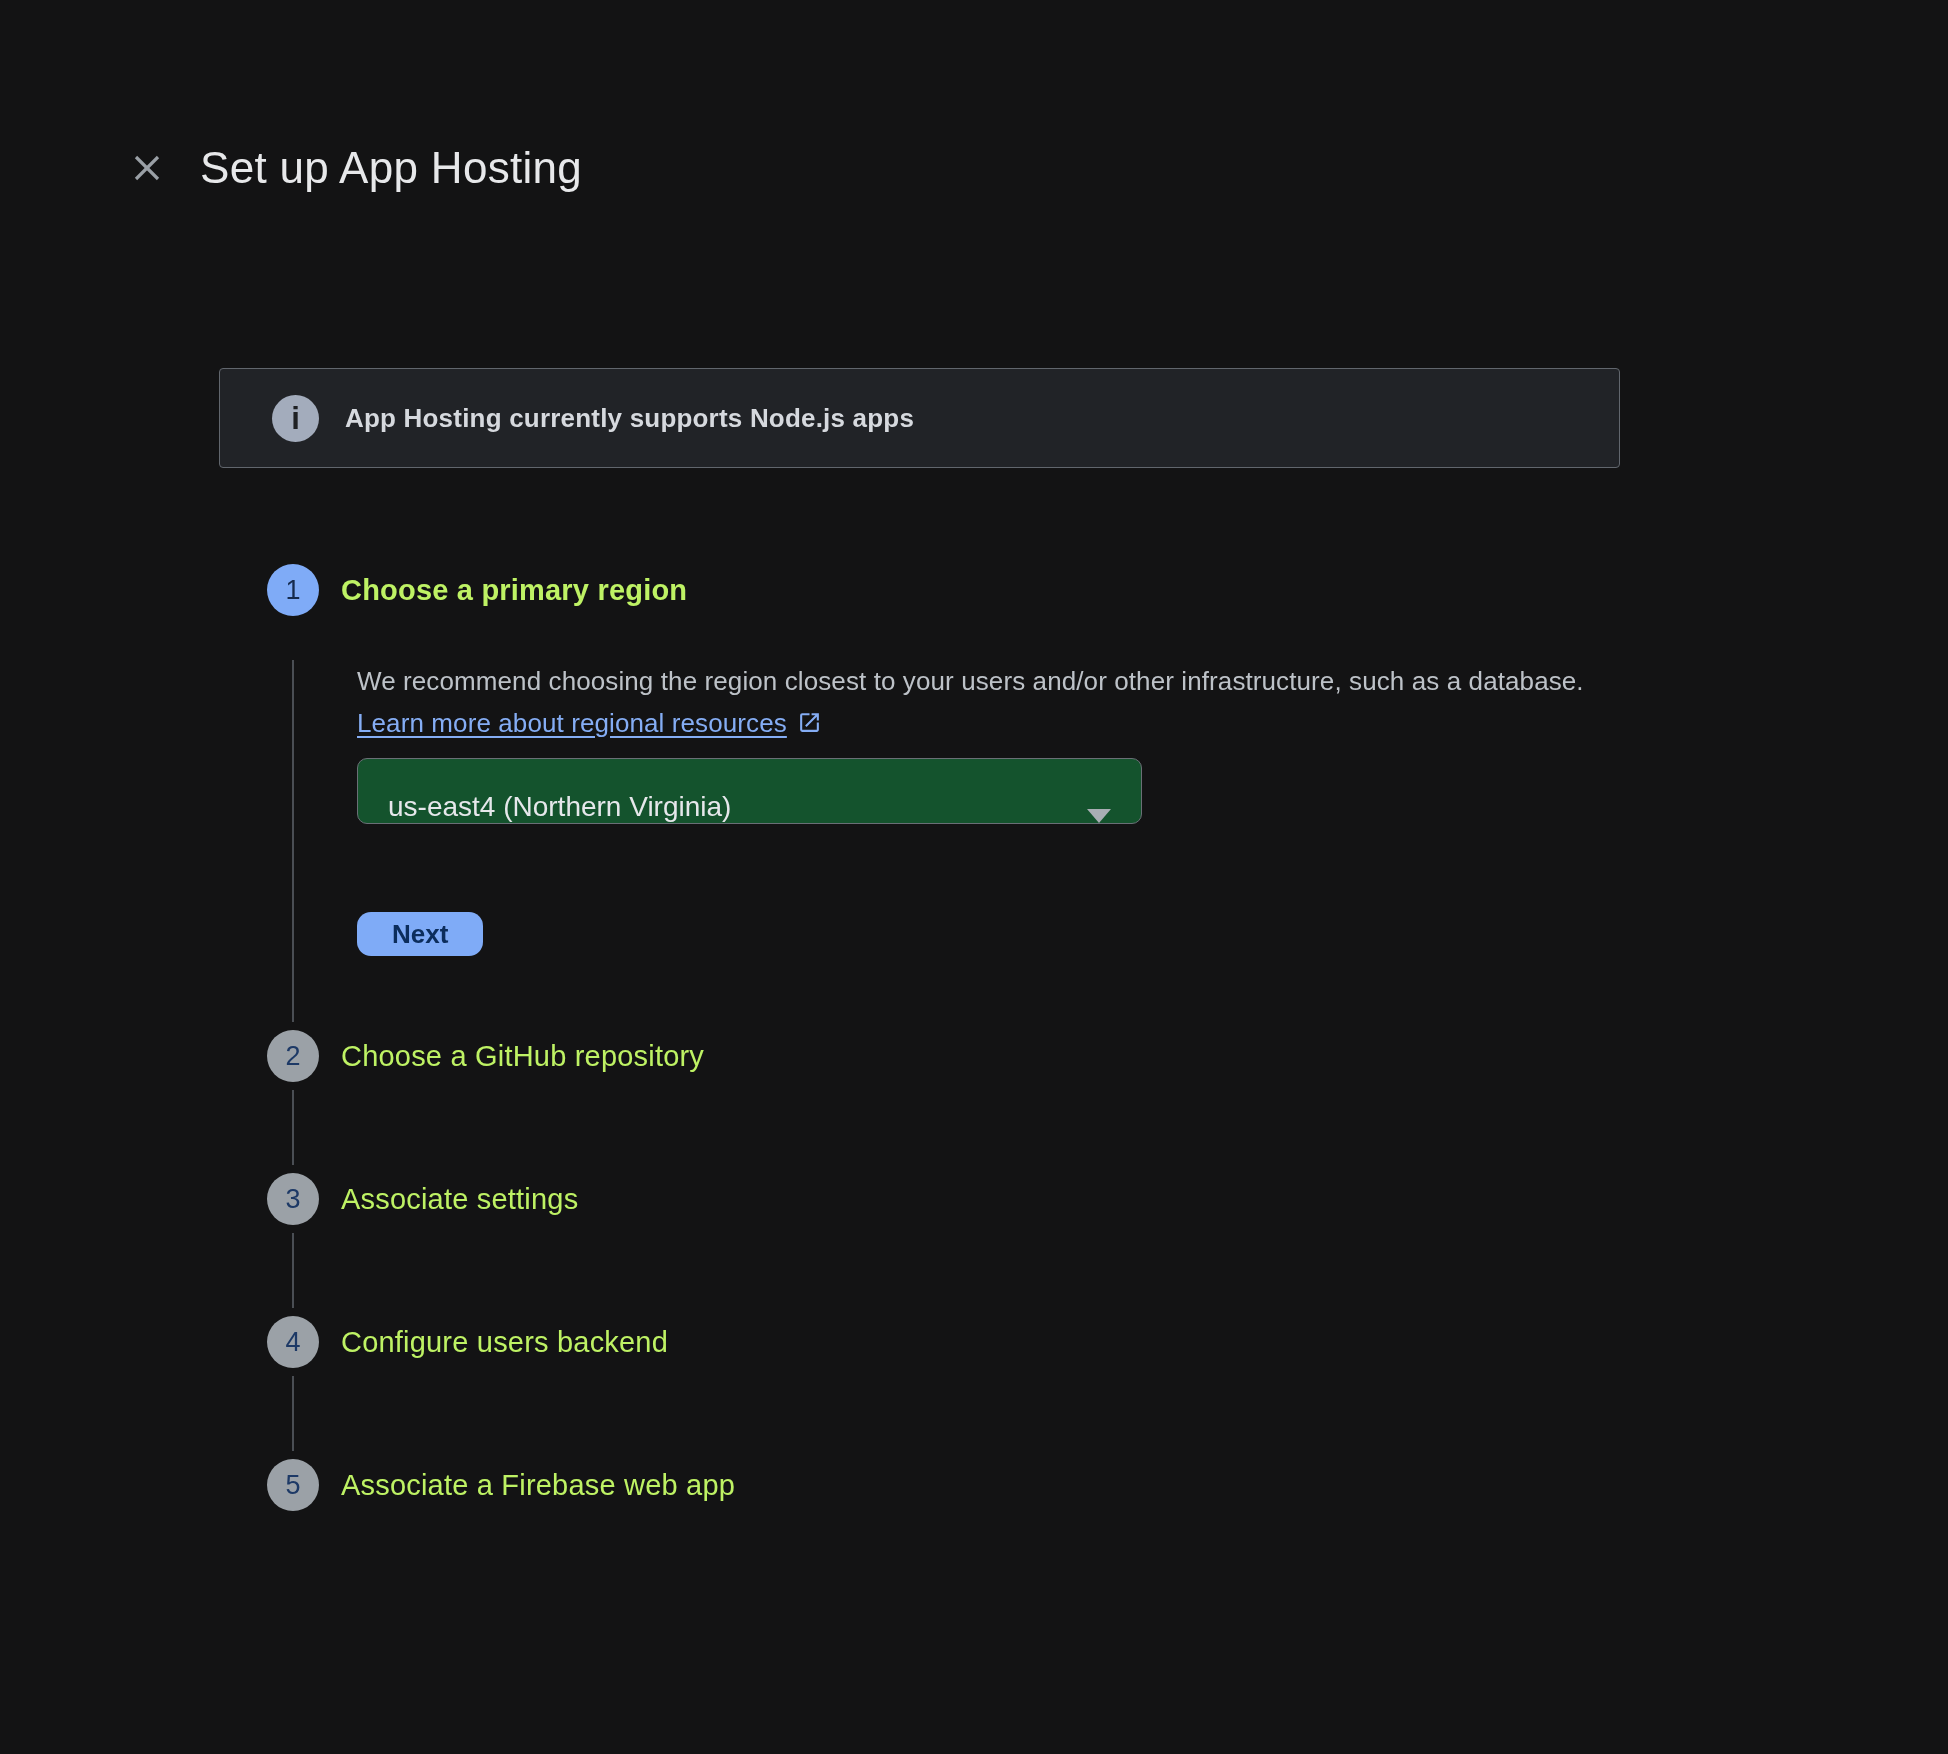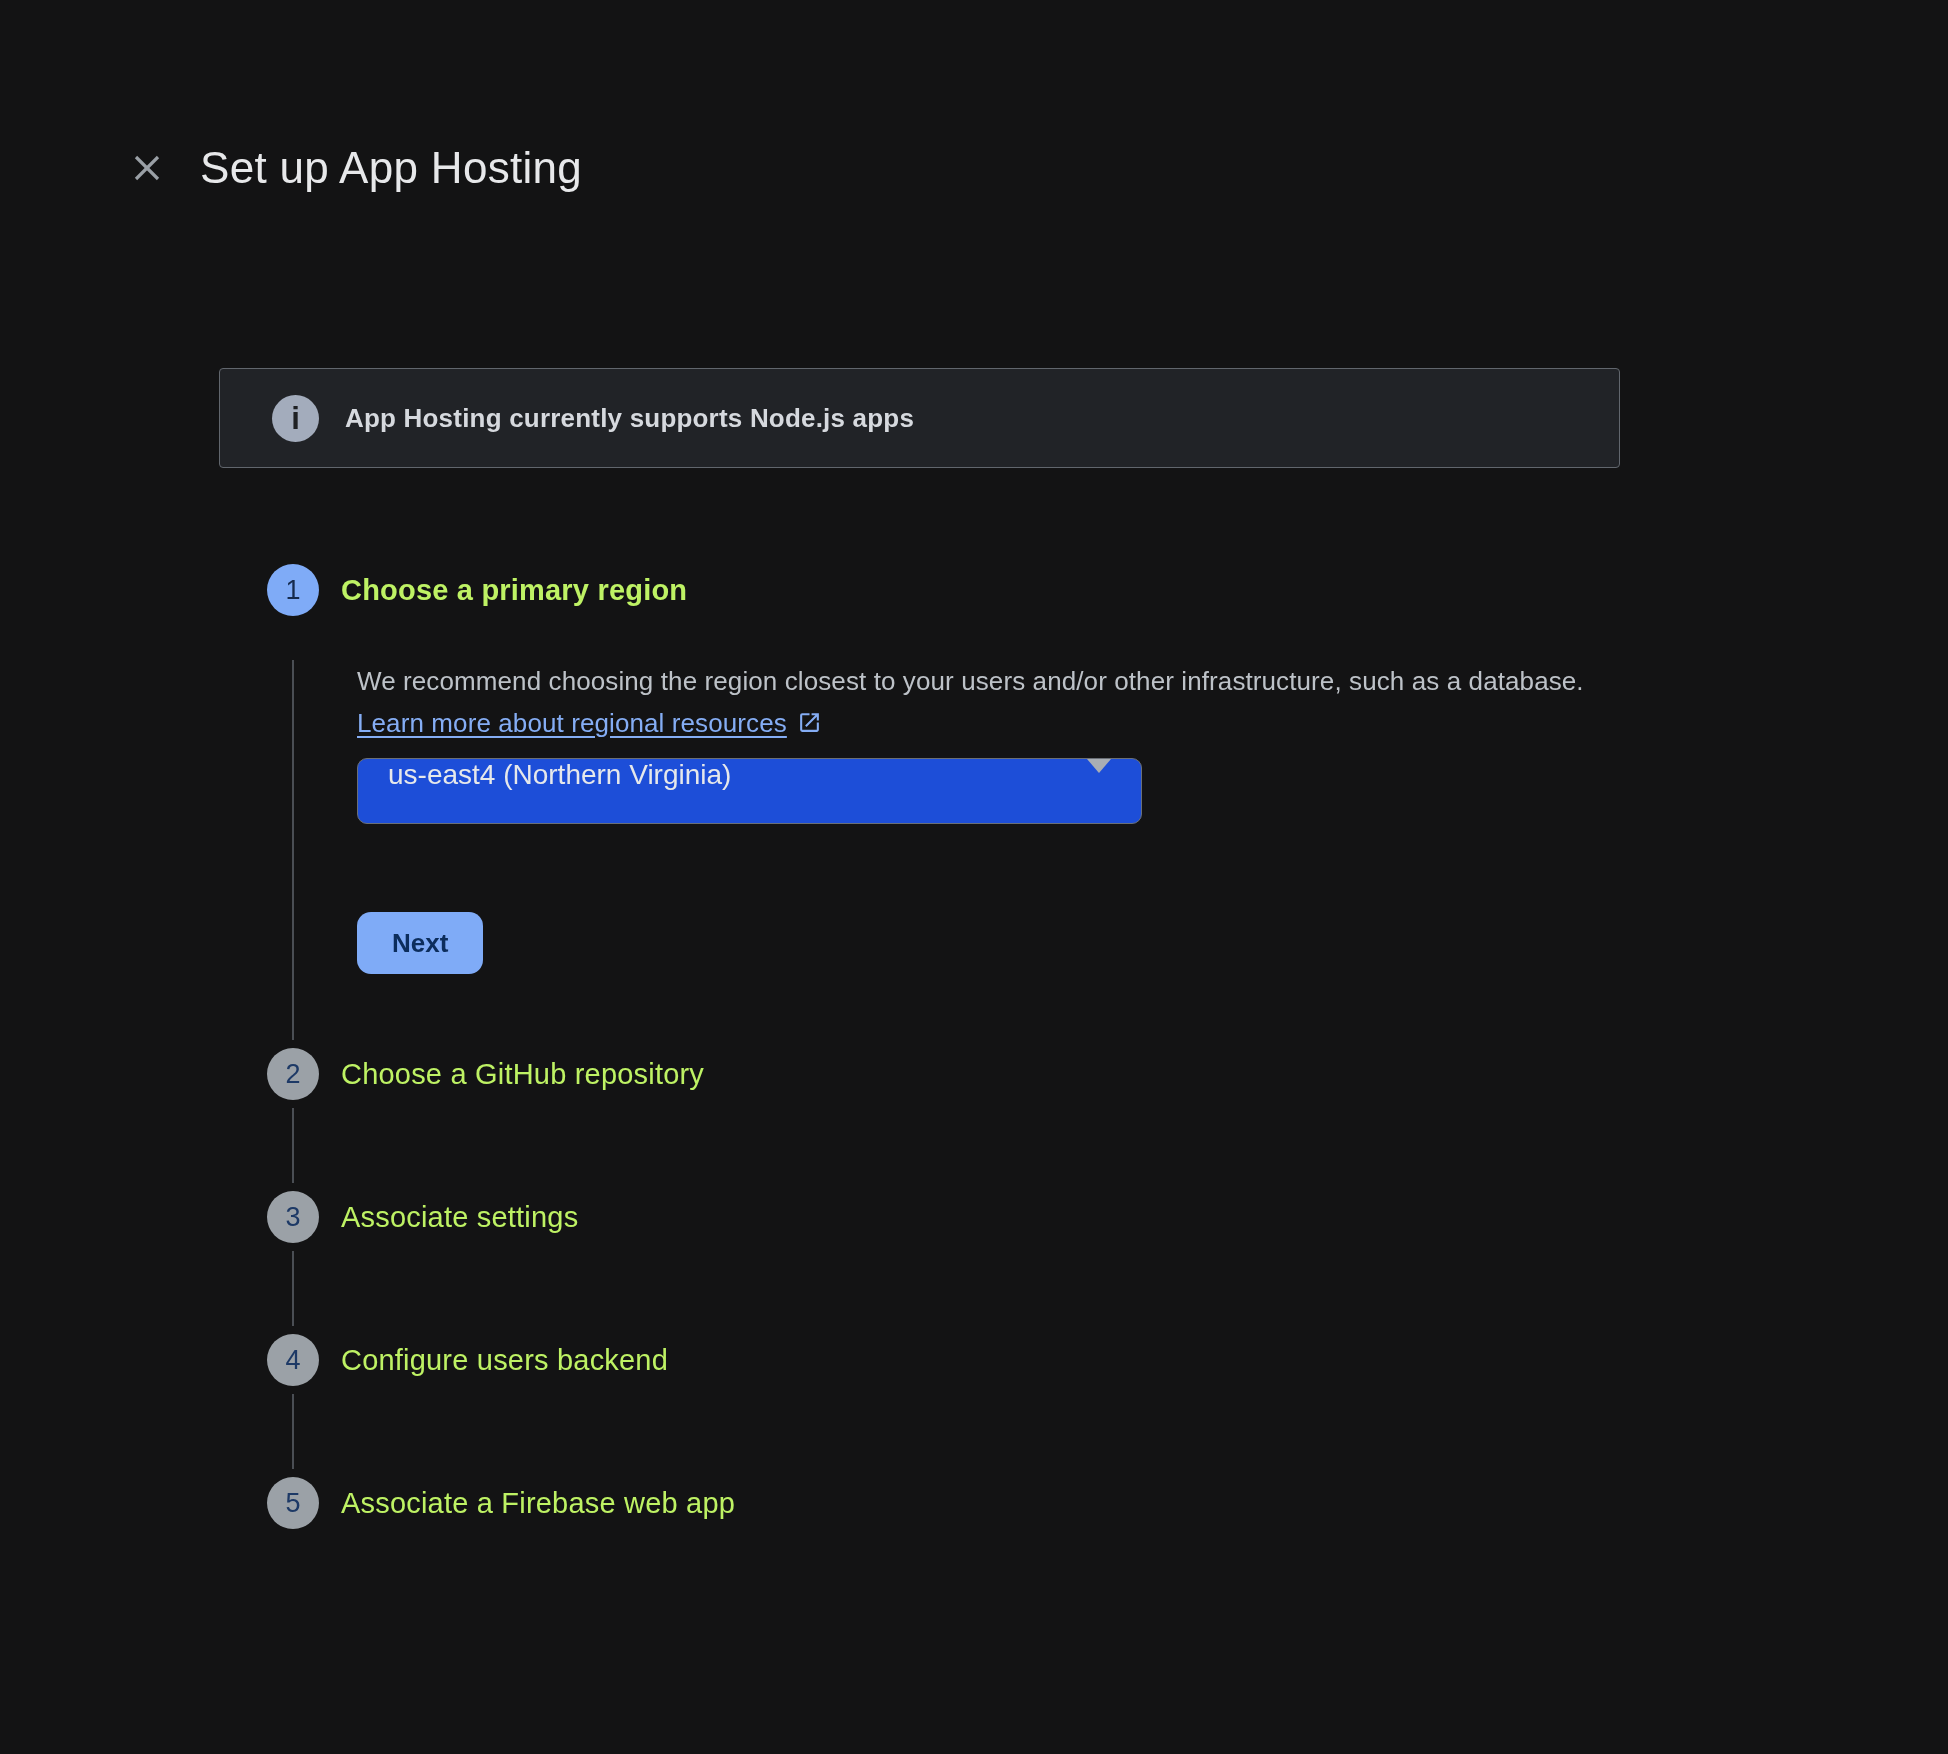--- a/index.html
+++ b/index.html
@@ -87,39 +87,39 @@
     cursor: pointer;
     white-space: nowrap;
   }
   .ext-icon { margin-left: 10px; vertical-align: -3px; }
 
   .field-label { margin-top: 56px; font-size: 24px; color: #A8ADB5; }
 
   .select {
     margin-top: 14px;
     width: 785px; height: 66px;
-    background: #1d4ed8;
+    background: #14532d;
     border: 1.5px solid #6A6F76;
     border-radius: 10px;
-    display: flex; align-items: flex-start;
+    display: flex; align-items: flex-end;
     padding: 0 30px;
     cursor: pointer;
   }
   .select-value { flex: 1; font-size: 28px; color: #E6E8EB; }
   .caret {
     width: 0; height: 0; flex: none;
     border-left: 12px solid transparent;
     border-right: 12px solid transparent;
     border-top: 14px solid #A9AEB4;
   }
 
   .next-btn {
     display: block;
     margin-top: 88px;
-    height: 62px; padding: 0 35px;
+    height: 44px; padding: 0 35px;
     background: var(--accent, #7FABF7);
     color: var(--on-accent, #0C2D5C);
     border: none; border-radius: 14px;
     font-family: inherit; font-size: 26px; font-weight: 700;
     cursor: pointer;
   }
 </style>
 </head>
 <body>
 

